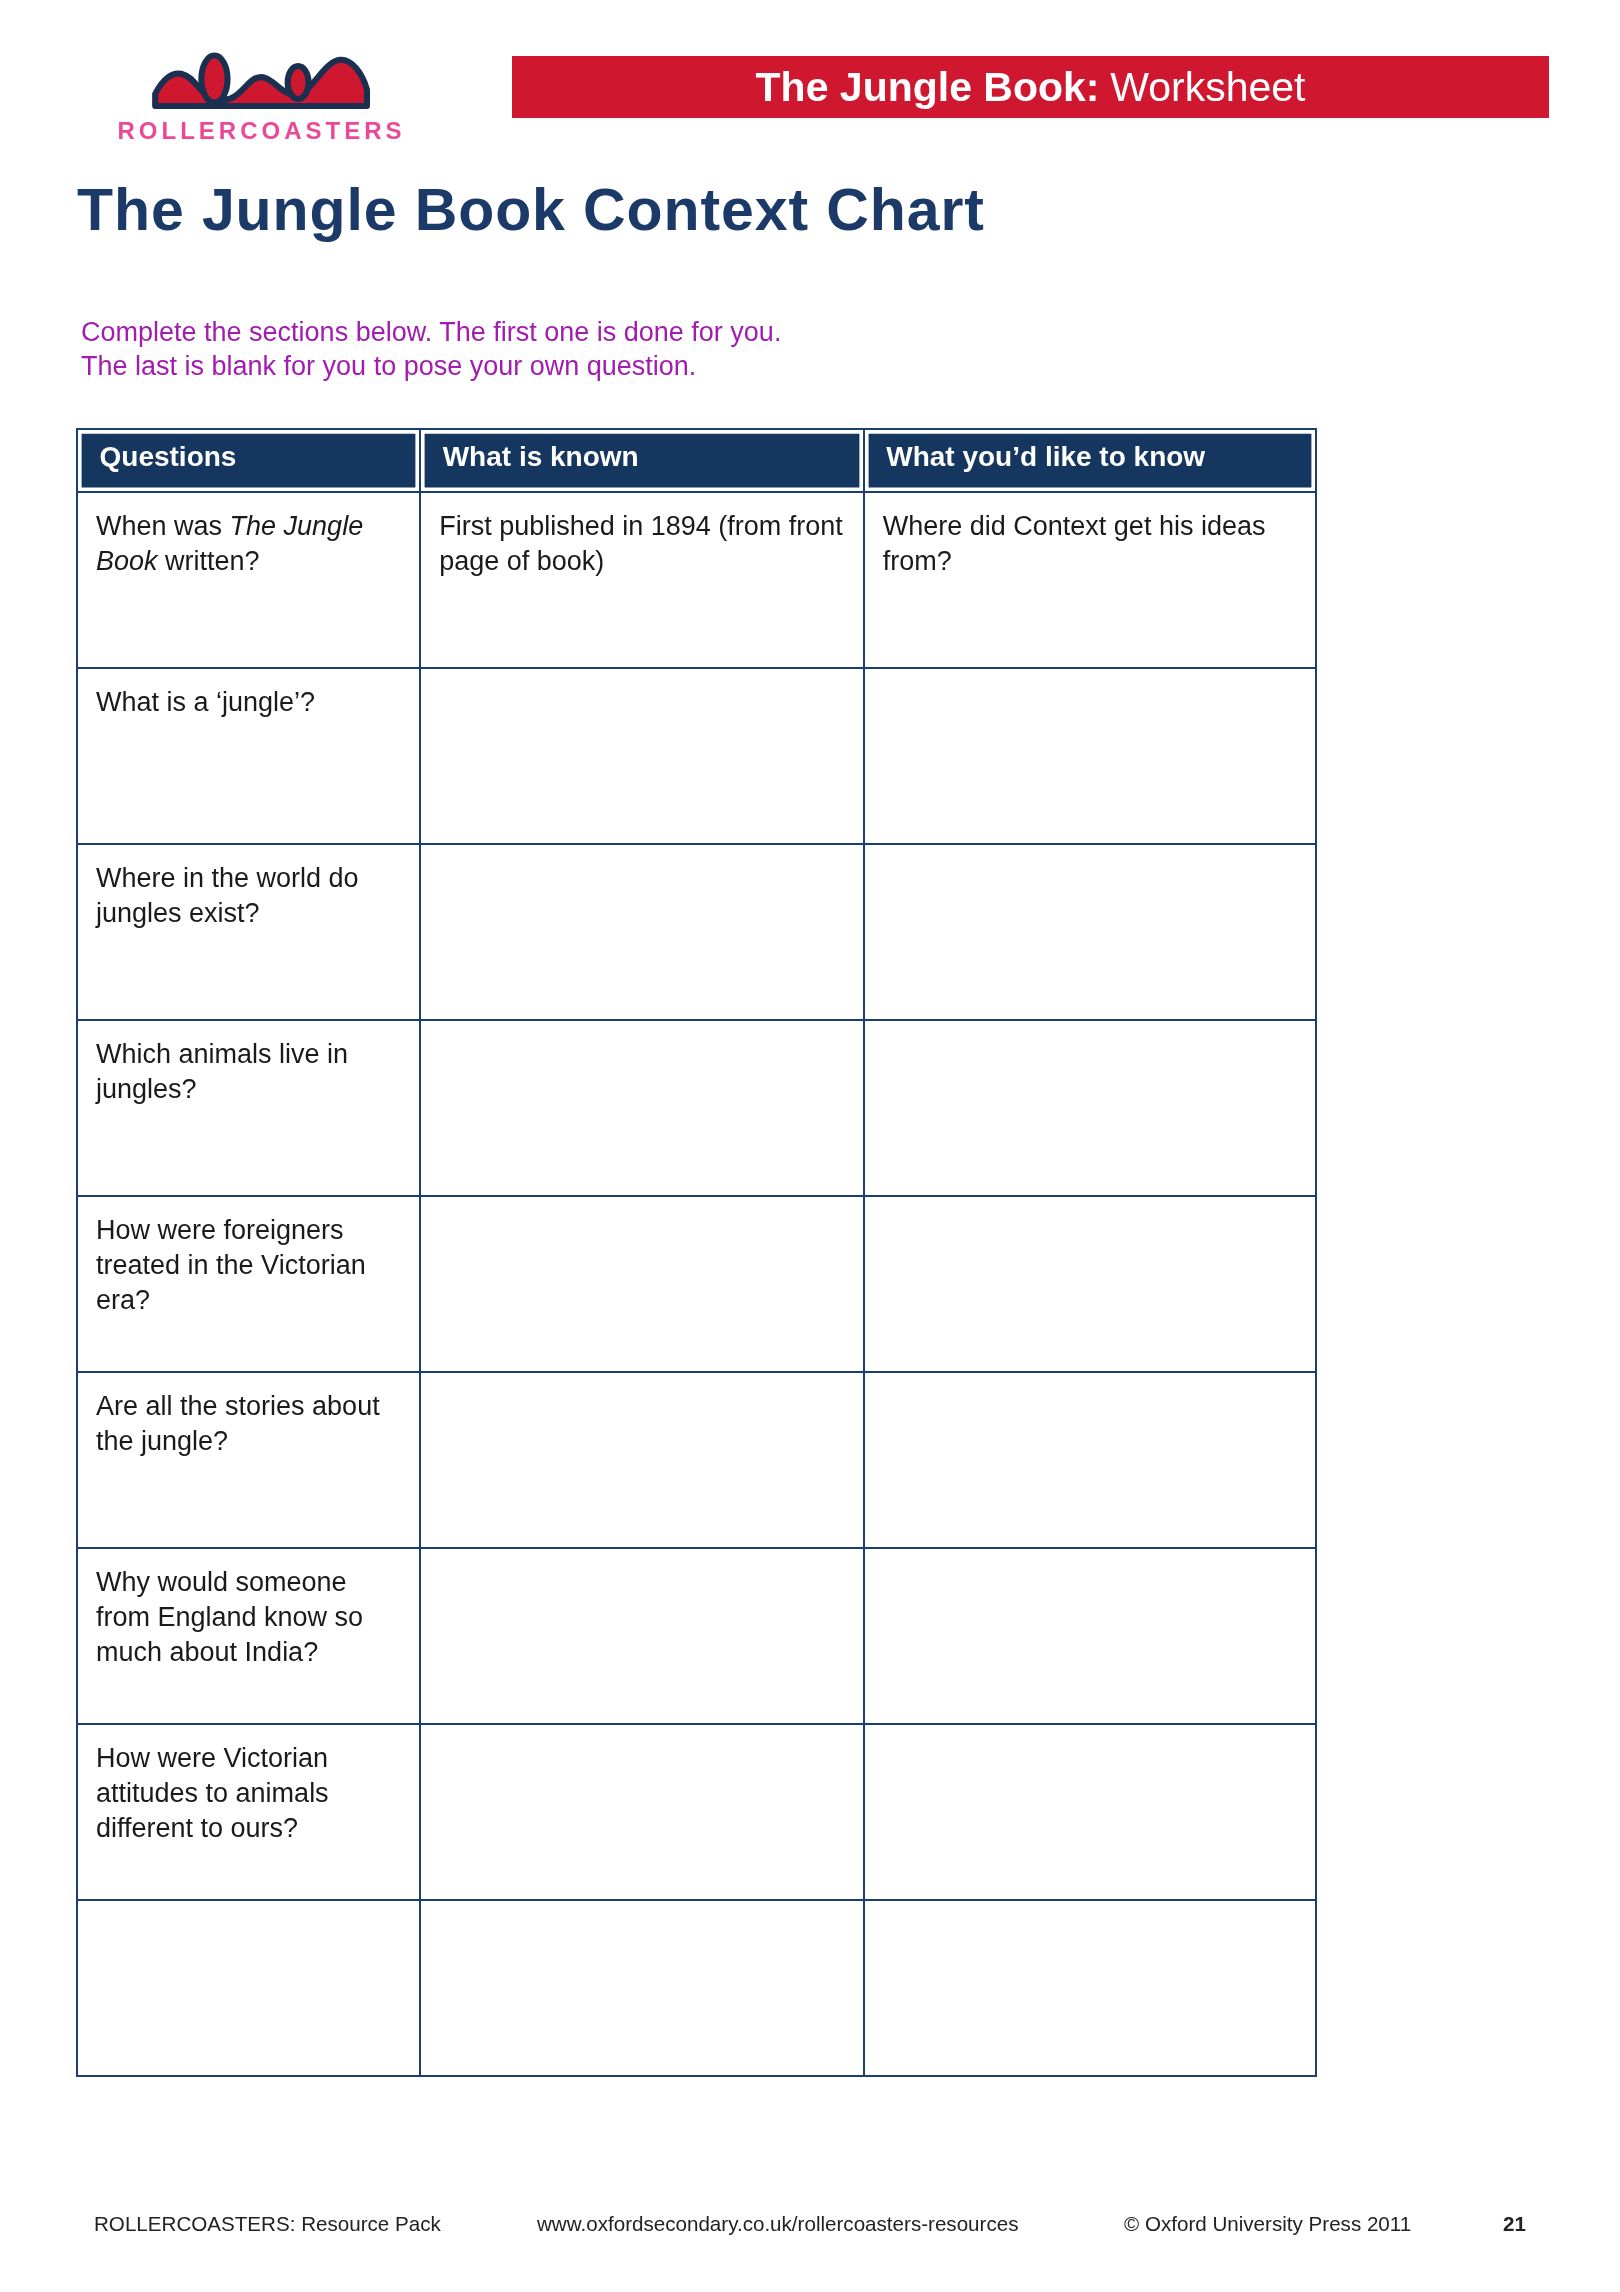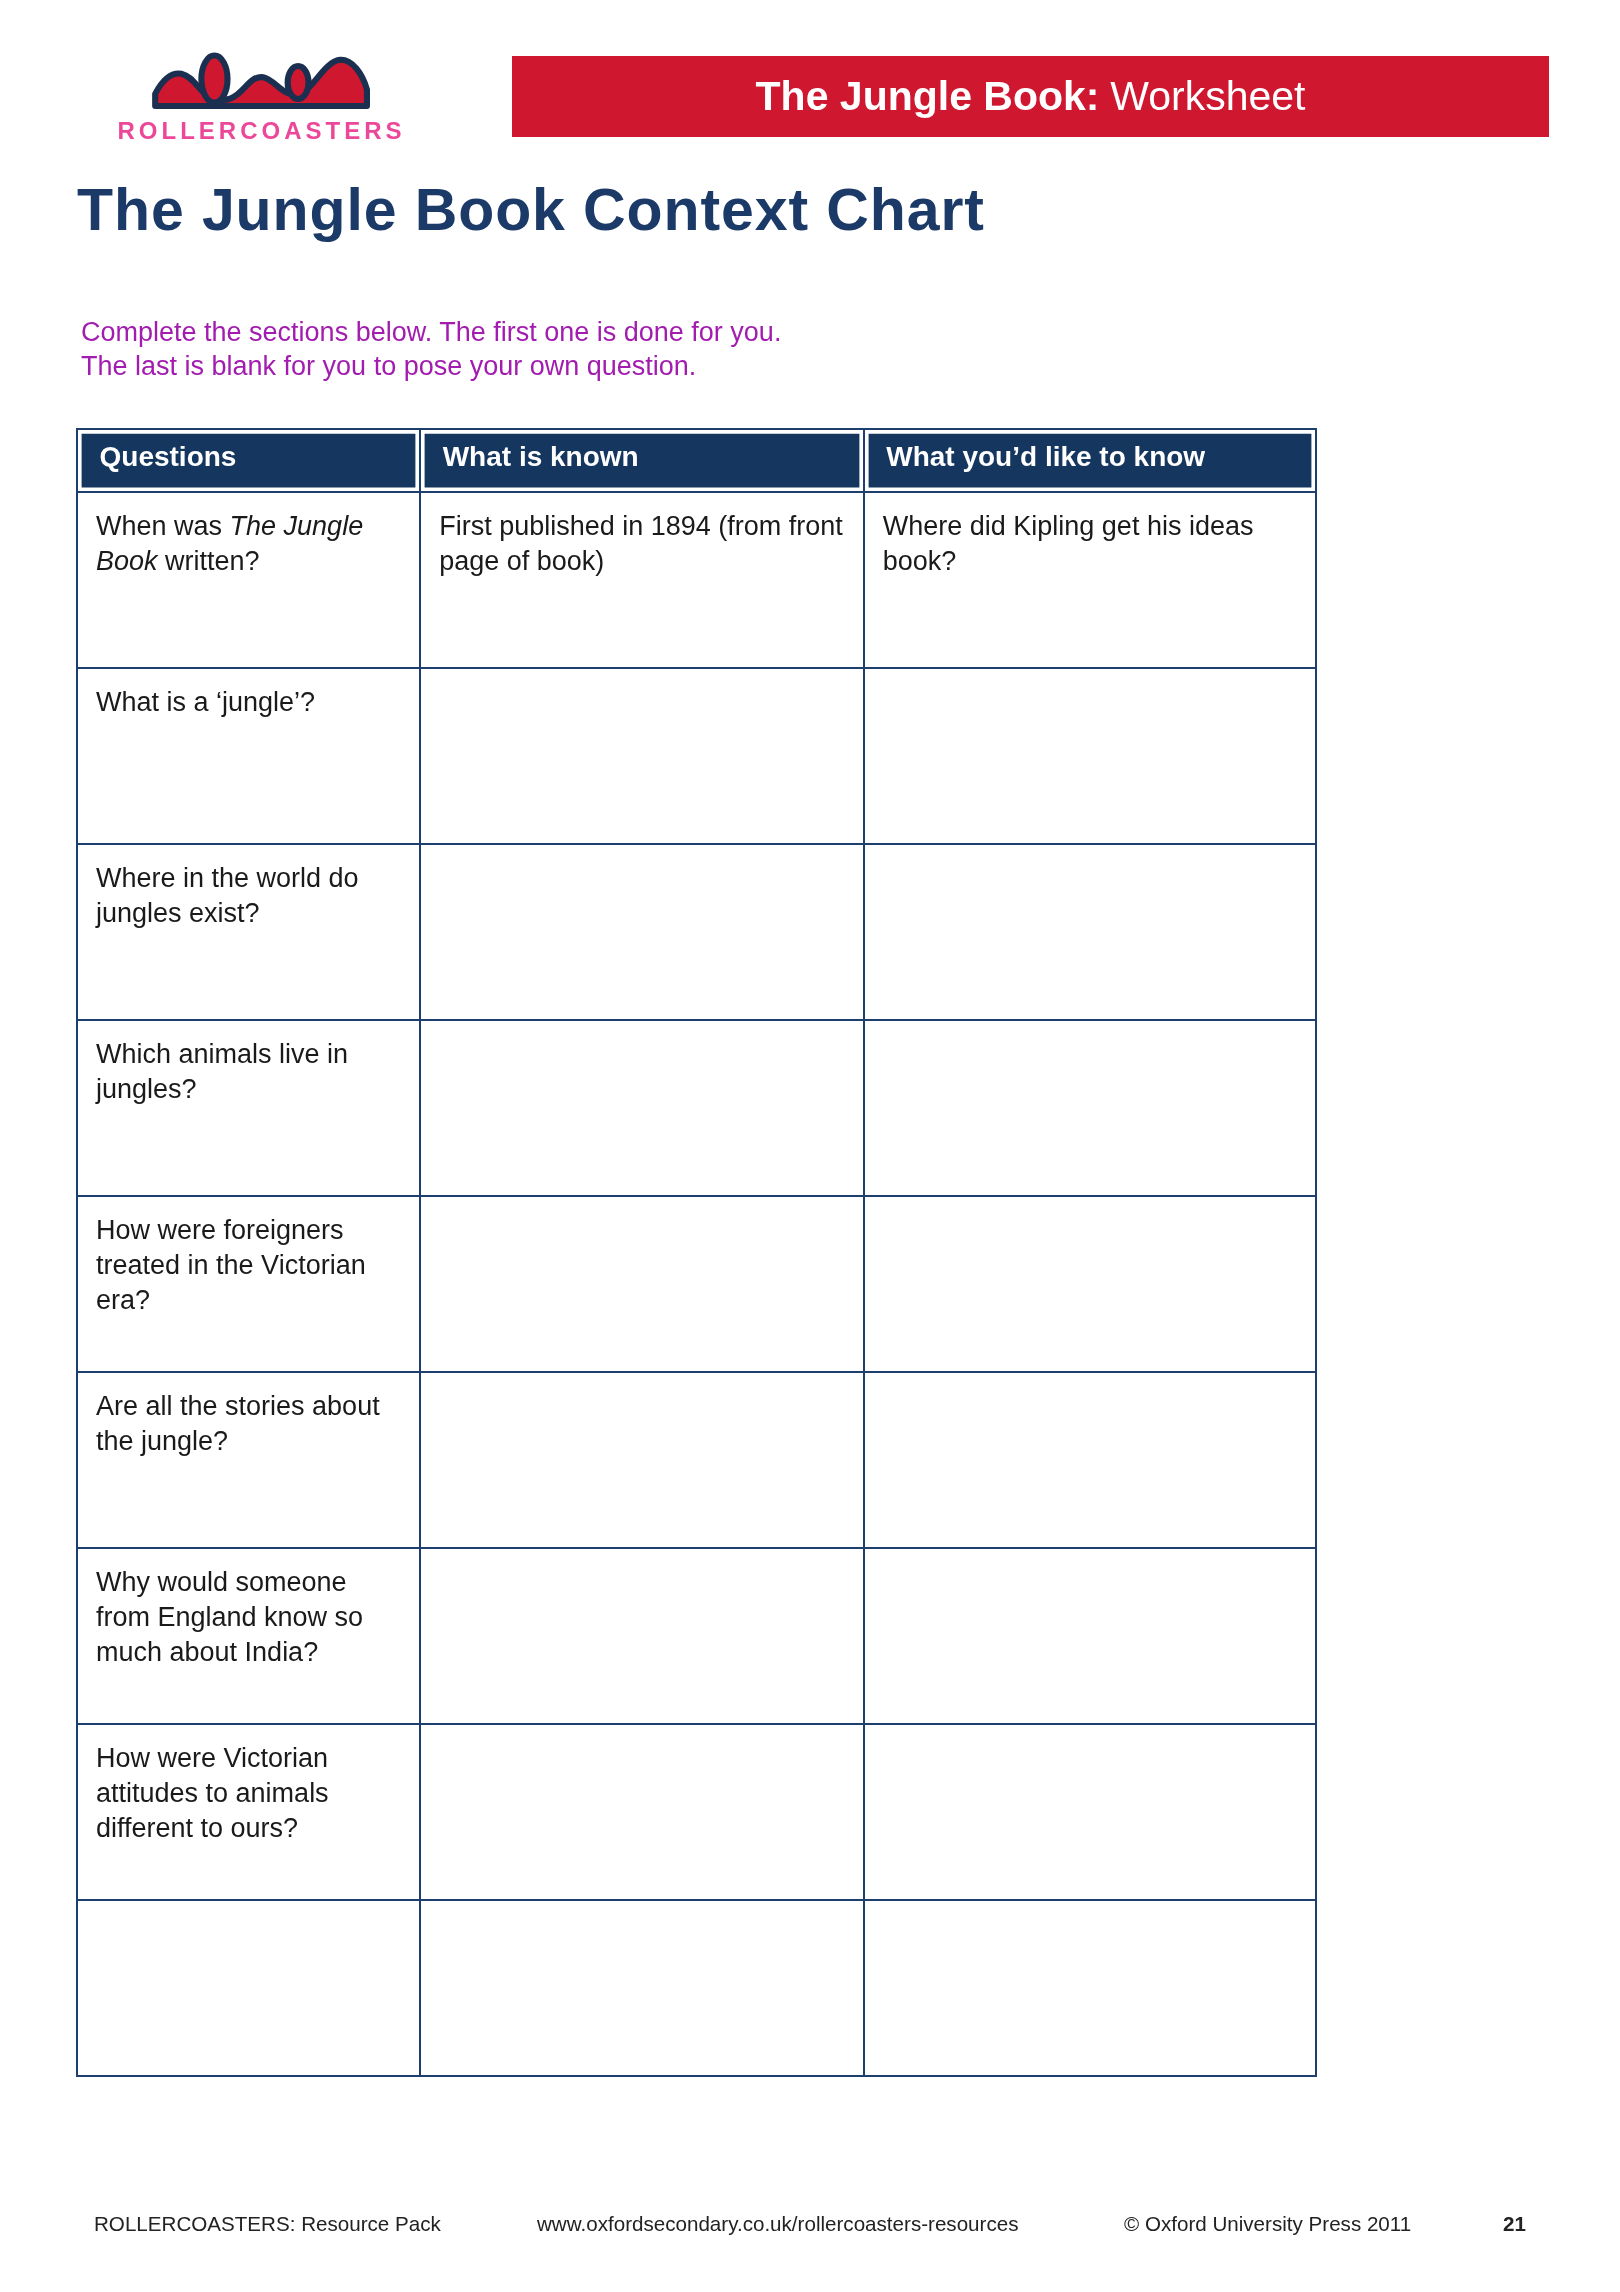--- a/index.html
+++ b/index.html
@@ -15,21 +15,21 @@
 
   
   .logo { position:absolute; left:95px; top:52px; width:333px; text-align:center; }
   .logo svg { display:block; margin:0 auto; }
   .logo-text {
     margin-top:3.6px;
     font-size:24px; font-weight:bold; letter-spacing:4px;
     color:#ec4899; white-space:nowrap;
   }
   .banner {
-    position:absolute; left:512px; top:56px; width:1037px; height:81px;
+    position:absolute; left:512px; top:56px; width:1037px; height:62px;
     background:var(--red);
     display:flex; align-items:center; justify-content:center;
     color:#ffffff; font-size:41px; white-space:nowrap;
   }
   .banner .bold { font-weight:bold; }
   .banner .regular { font-weight:normal; margin-left:10.7px; }
 
   .page-title {
     position:absolute; left:77px; top:176px; margin:0;
     font-size:59px; font-weight:bold; letter-spacing:0.9px;
@@ -106,21 +106,21 @@
       <tr>
         <th>Questions</th>
         <th>What is known</th>
         <th>What you’d like to know</th>
       </tr>
     </thead>
     <tbody>
         <tr>
           <td><span>When was </span><i>The Jungle Book</i><span> written?</span></td>
           <td>First published in 1894 (from front page of book)</td>
-          <td>Where did Kipling get his ideas book?</td>
+          <td>Where did Context get his ideas from?</td>
         </tr>
         <tr>
           <td><span>What is a ‘jungle’?</span></td>
           <td></td>
           <td></td>
         </tr>
         <tr>
           <td><span>Where in the world do jungles exist?</span></td>
           <td></td>
           <td></td>

